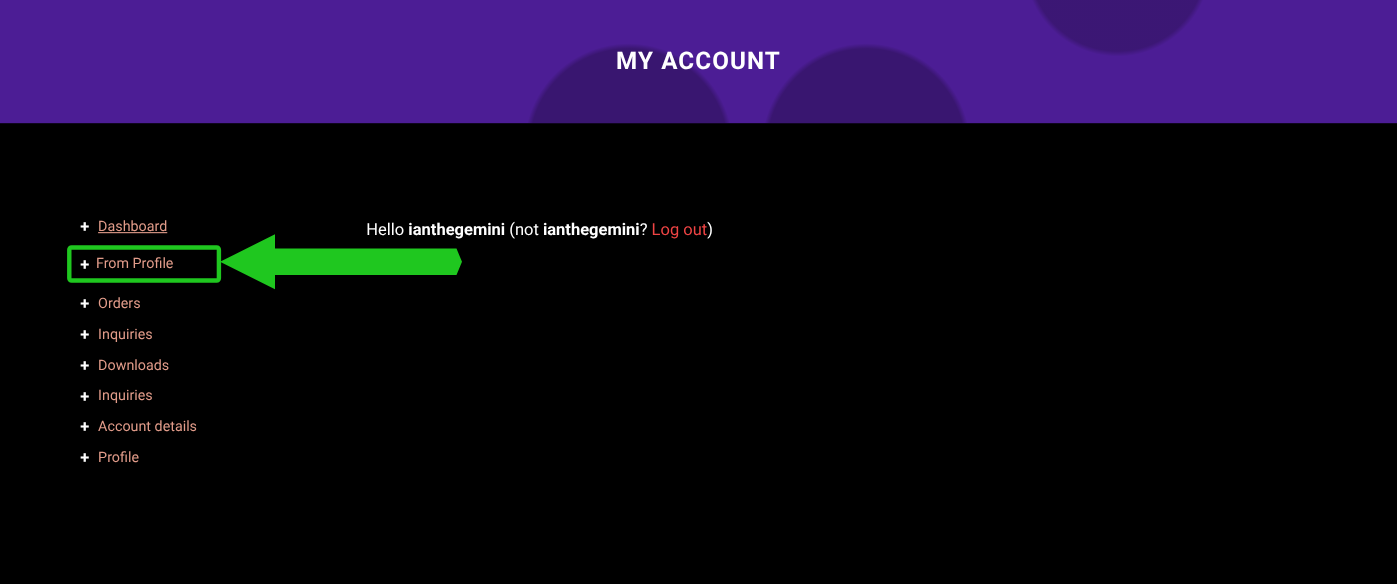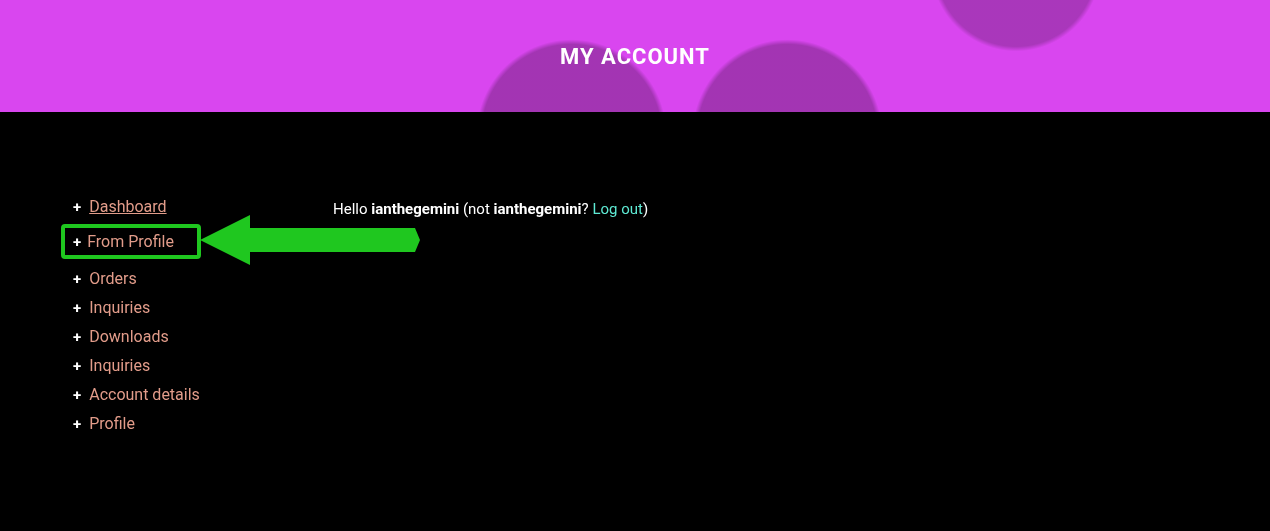--- a/index.html
+++ b/index.html
@@ -11,21 +11,21 @@
       font-family: -apple-system, BlinkMacSystemFont, "Segoe UI", Roboto, Helvetica, Arial, sans-serif;
       background: #000;
       color: #fff;
       width: 1270px;
       height: 531px;
       overflow: hidden;
     }
     .header-banner {
       width: 100%;
       height: 112px;
-      background: #d946ef;
+      background: #4c1d95;
       display: flex;
       align-items: center;
       justify-content: center;
       position: relative;
       overflow: hidden;
     }
     .header-banner::before {
       content: "";
       position: absolute;
       inset: 0;
@@ -60,21 +60,21 @@
     }
     .plus-icon {
       color: #fff;
       font-weight: 700;
       font-size: 15px;
       margin-right: 8px;
     }
     .sidebar a {
       color: #e29c8a;
       text-decoration: none;
-      font-size: 16px;
+      font-size: 13px;
     }
     .sidebar a.dashboard-link {
       color: #e29c8a;
       text-decoration: underline;
     }
     .highlighted-item {
       border: 4px solid #1fc71f;
       border-radius: 4px;
       padding: 4px 8px 4px 8px;
       margin-left: -12px;
@@ -102,21 +102,21 @@
       line-height: 1.7;
     }
     .main-content p {
       margin-bottom: 18px;
     }
     .main-content .bold {
       font-weight: 700;
       text-align: center;
     }
     .main-content a {
-      color: #5eead4;
+      color: #ef4444;
       text-decoration: none;
     }
   </style>
 </head>
 <body>
 
 <div class="header-banner">
   <h1 class="page-title">MY ACCOUNT</h1>
 </div>
 

